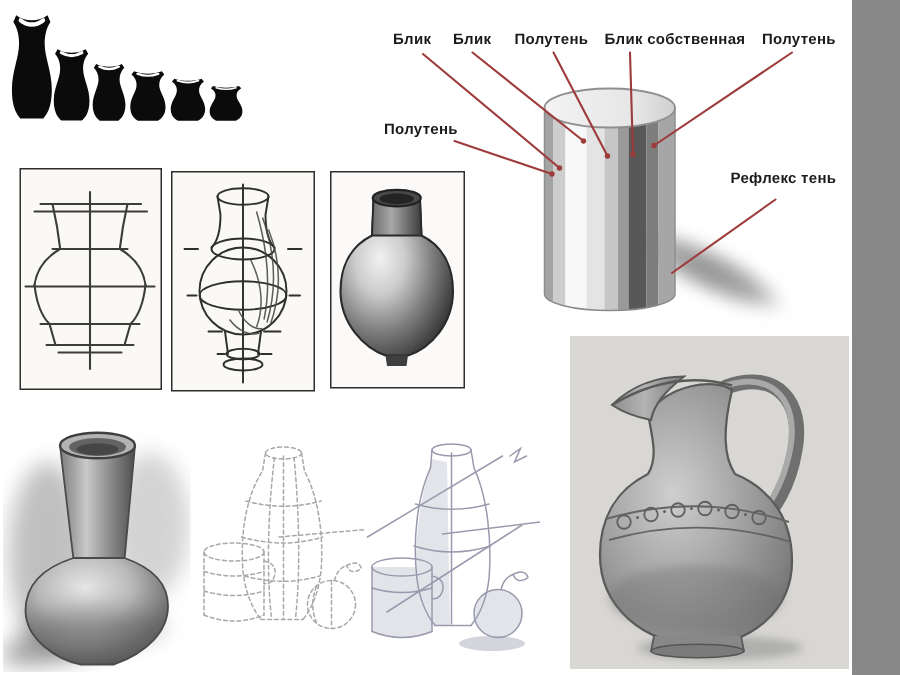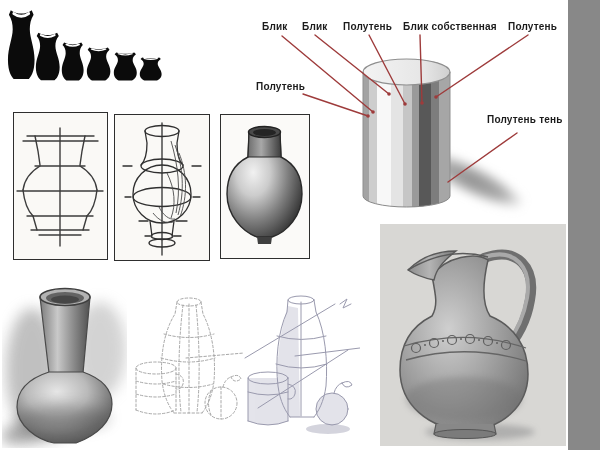--- a/index.html
+++ b/index.html
@@ -185,21 +185,21 @@
         <circle cx="118" cy="86" r="1.8"></circle>
     </g>
   </svg>
 
   <span class="callout-label" style="left:262px;top:21px">Блик</span>
   <span class="callout-label" style="left:302px;top:21px">Блик</span>
   <span class="callout-label" style="left:343px;top:21px">Полутень</span>
   <span class="callout-label" style="left:403px;top:21px">Блик собственная</span>
   <span class="callout-label" style="left:508px;top:21px">Полутень</span>
   <span class="callout-label" style="left:256px;top:81px">Полутень</span>
-  <span class="callout-label" style="left:487px;top:114px">Полутень тень</span>
+  <span class="callout-label" style="left:487px;top:114px">Рефлекс тень</span>
 
   <svg class="abs" style="left:2px;top:280px" width="125" height="168" viewBox="0 0 125 168">
     <defs>
       <filter id="b6" x="-60%" y="-60%" width="220%" height="220%">
           <feGaussianBlur stdDeviation="7"></feGaussianBlur>
         </filter>
       <linearGradient id="neckG" x1="0" y1="0" x2="1" y2="0">
         <stop offset="0%" stop-color="#7c7c7c"></stop>
           <stop offset="35%" stop-color="#c9c9c9"></stop>
         <stop offset="65%" stop-color="#8f8f8f"></stop>

